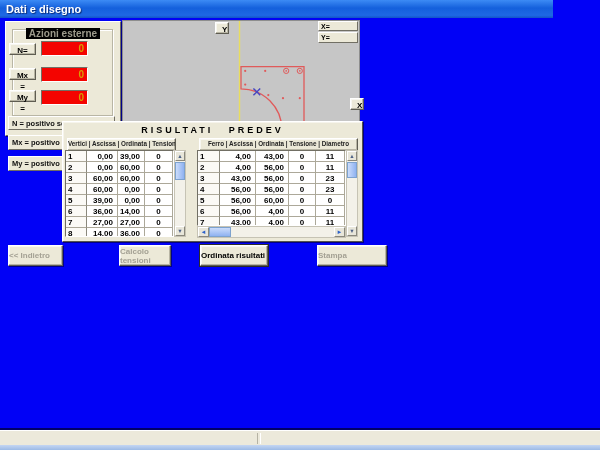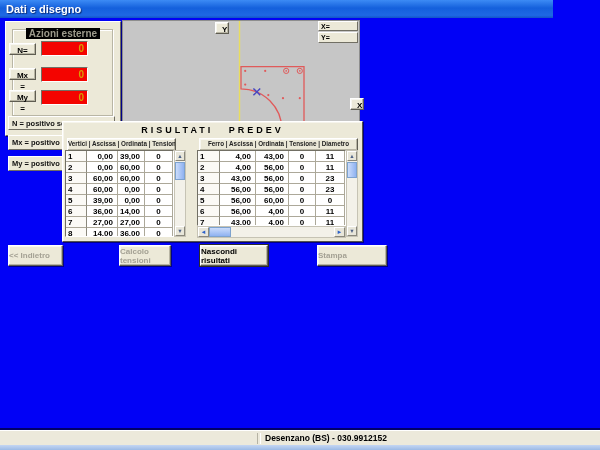--- a/index.html
+++ b/index.html
@@ -264,21 +264,20 @@
   <div class="abs sb" style="left:134px;top:104px;width:149px;height:12px;">
     <div class="hsb-btn" style="left:0;">◄</div>
     <div class="hsb-thumb" style="left:11px;width:22px;"></div>
     <div class="hsb-btn" style="left:136px;">►</div>
   </div>
 </div>
 
 <div id="button-row">
     <button class="formbtn btn-0 disabled">&lt;&lt; Indietro</button>
     <button class="formbtn btn-1 disabled">Calcolo tensioni</button>
-    <button class="formbtn btn-2 default">Nascondi risultati</button>
+    <button class="formbtn btn-2 default">Ordinata risultati</button>
     <button class="formbtn btn-3 disabled">Stampa</button>
   </div>
 
 <div class="abs statusbar">
   <div class="status-div"></div>
-  <span class="abs" style="left:265px;">Desenzano (BS) - 030.9912152</span>
 </div>
 <div class="abs bottom-strip"></div>
 
 </body></html>

